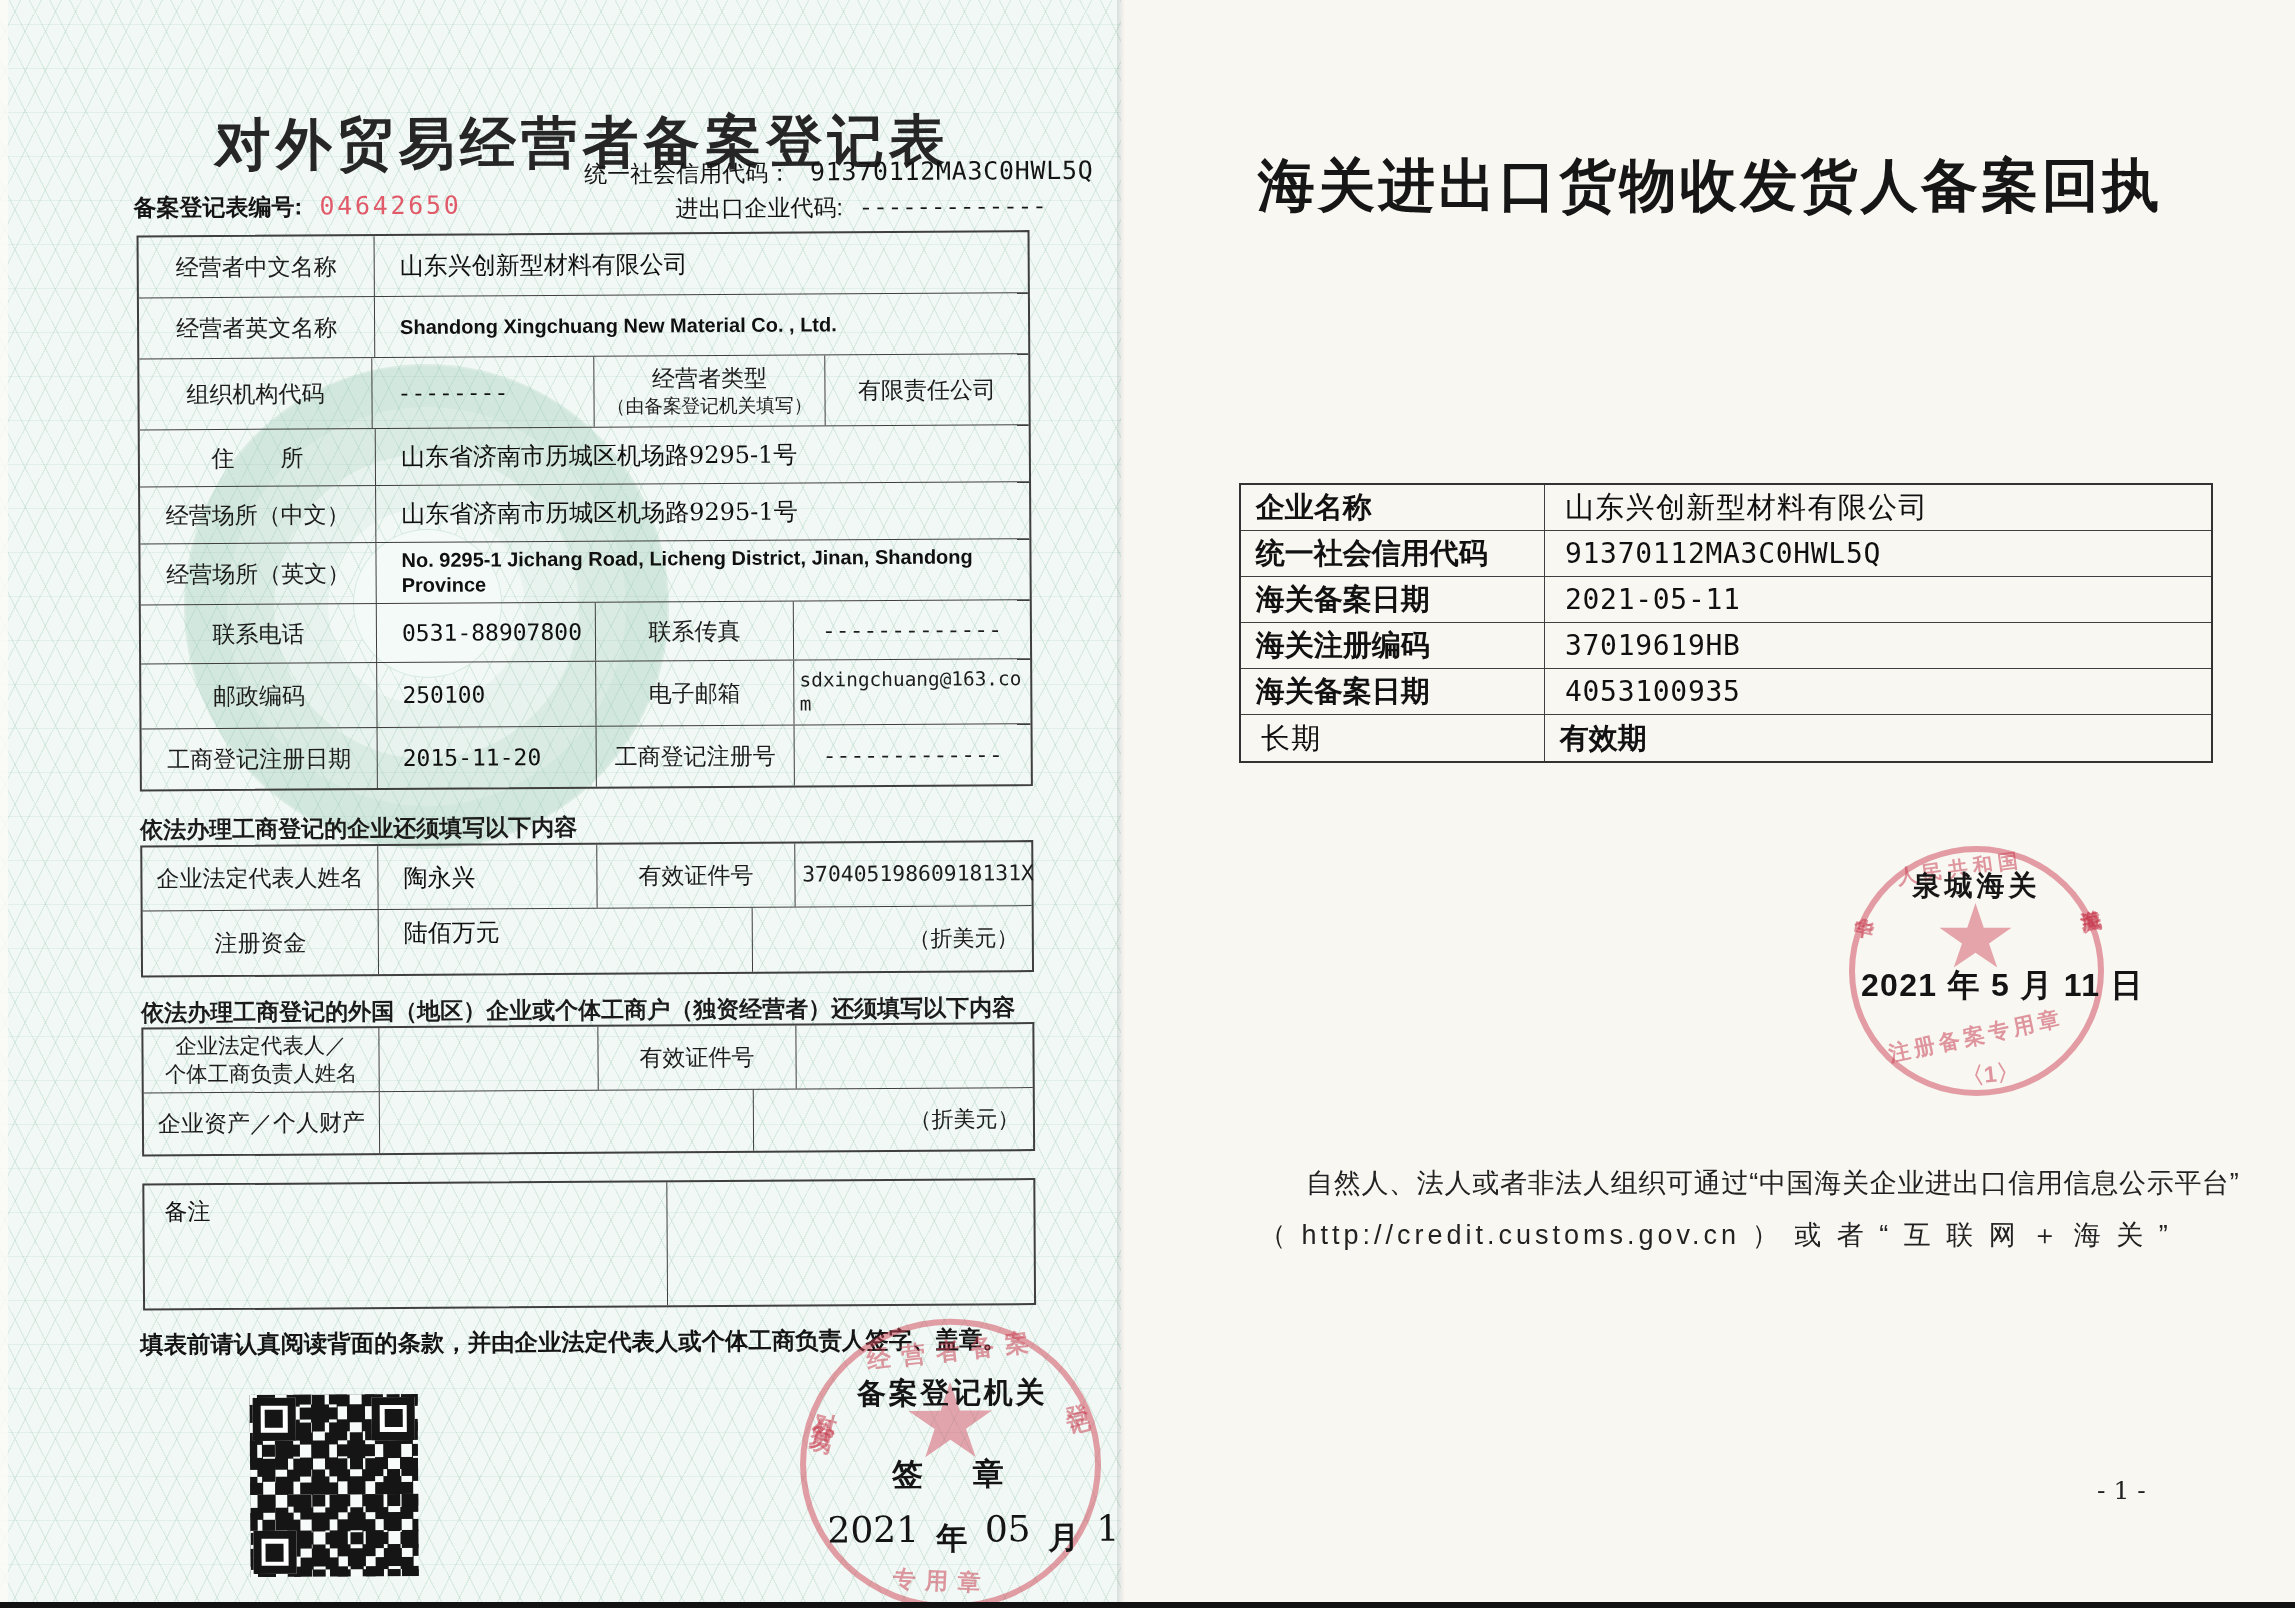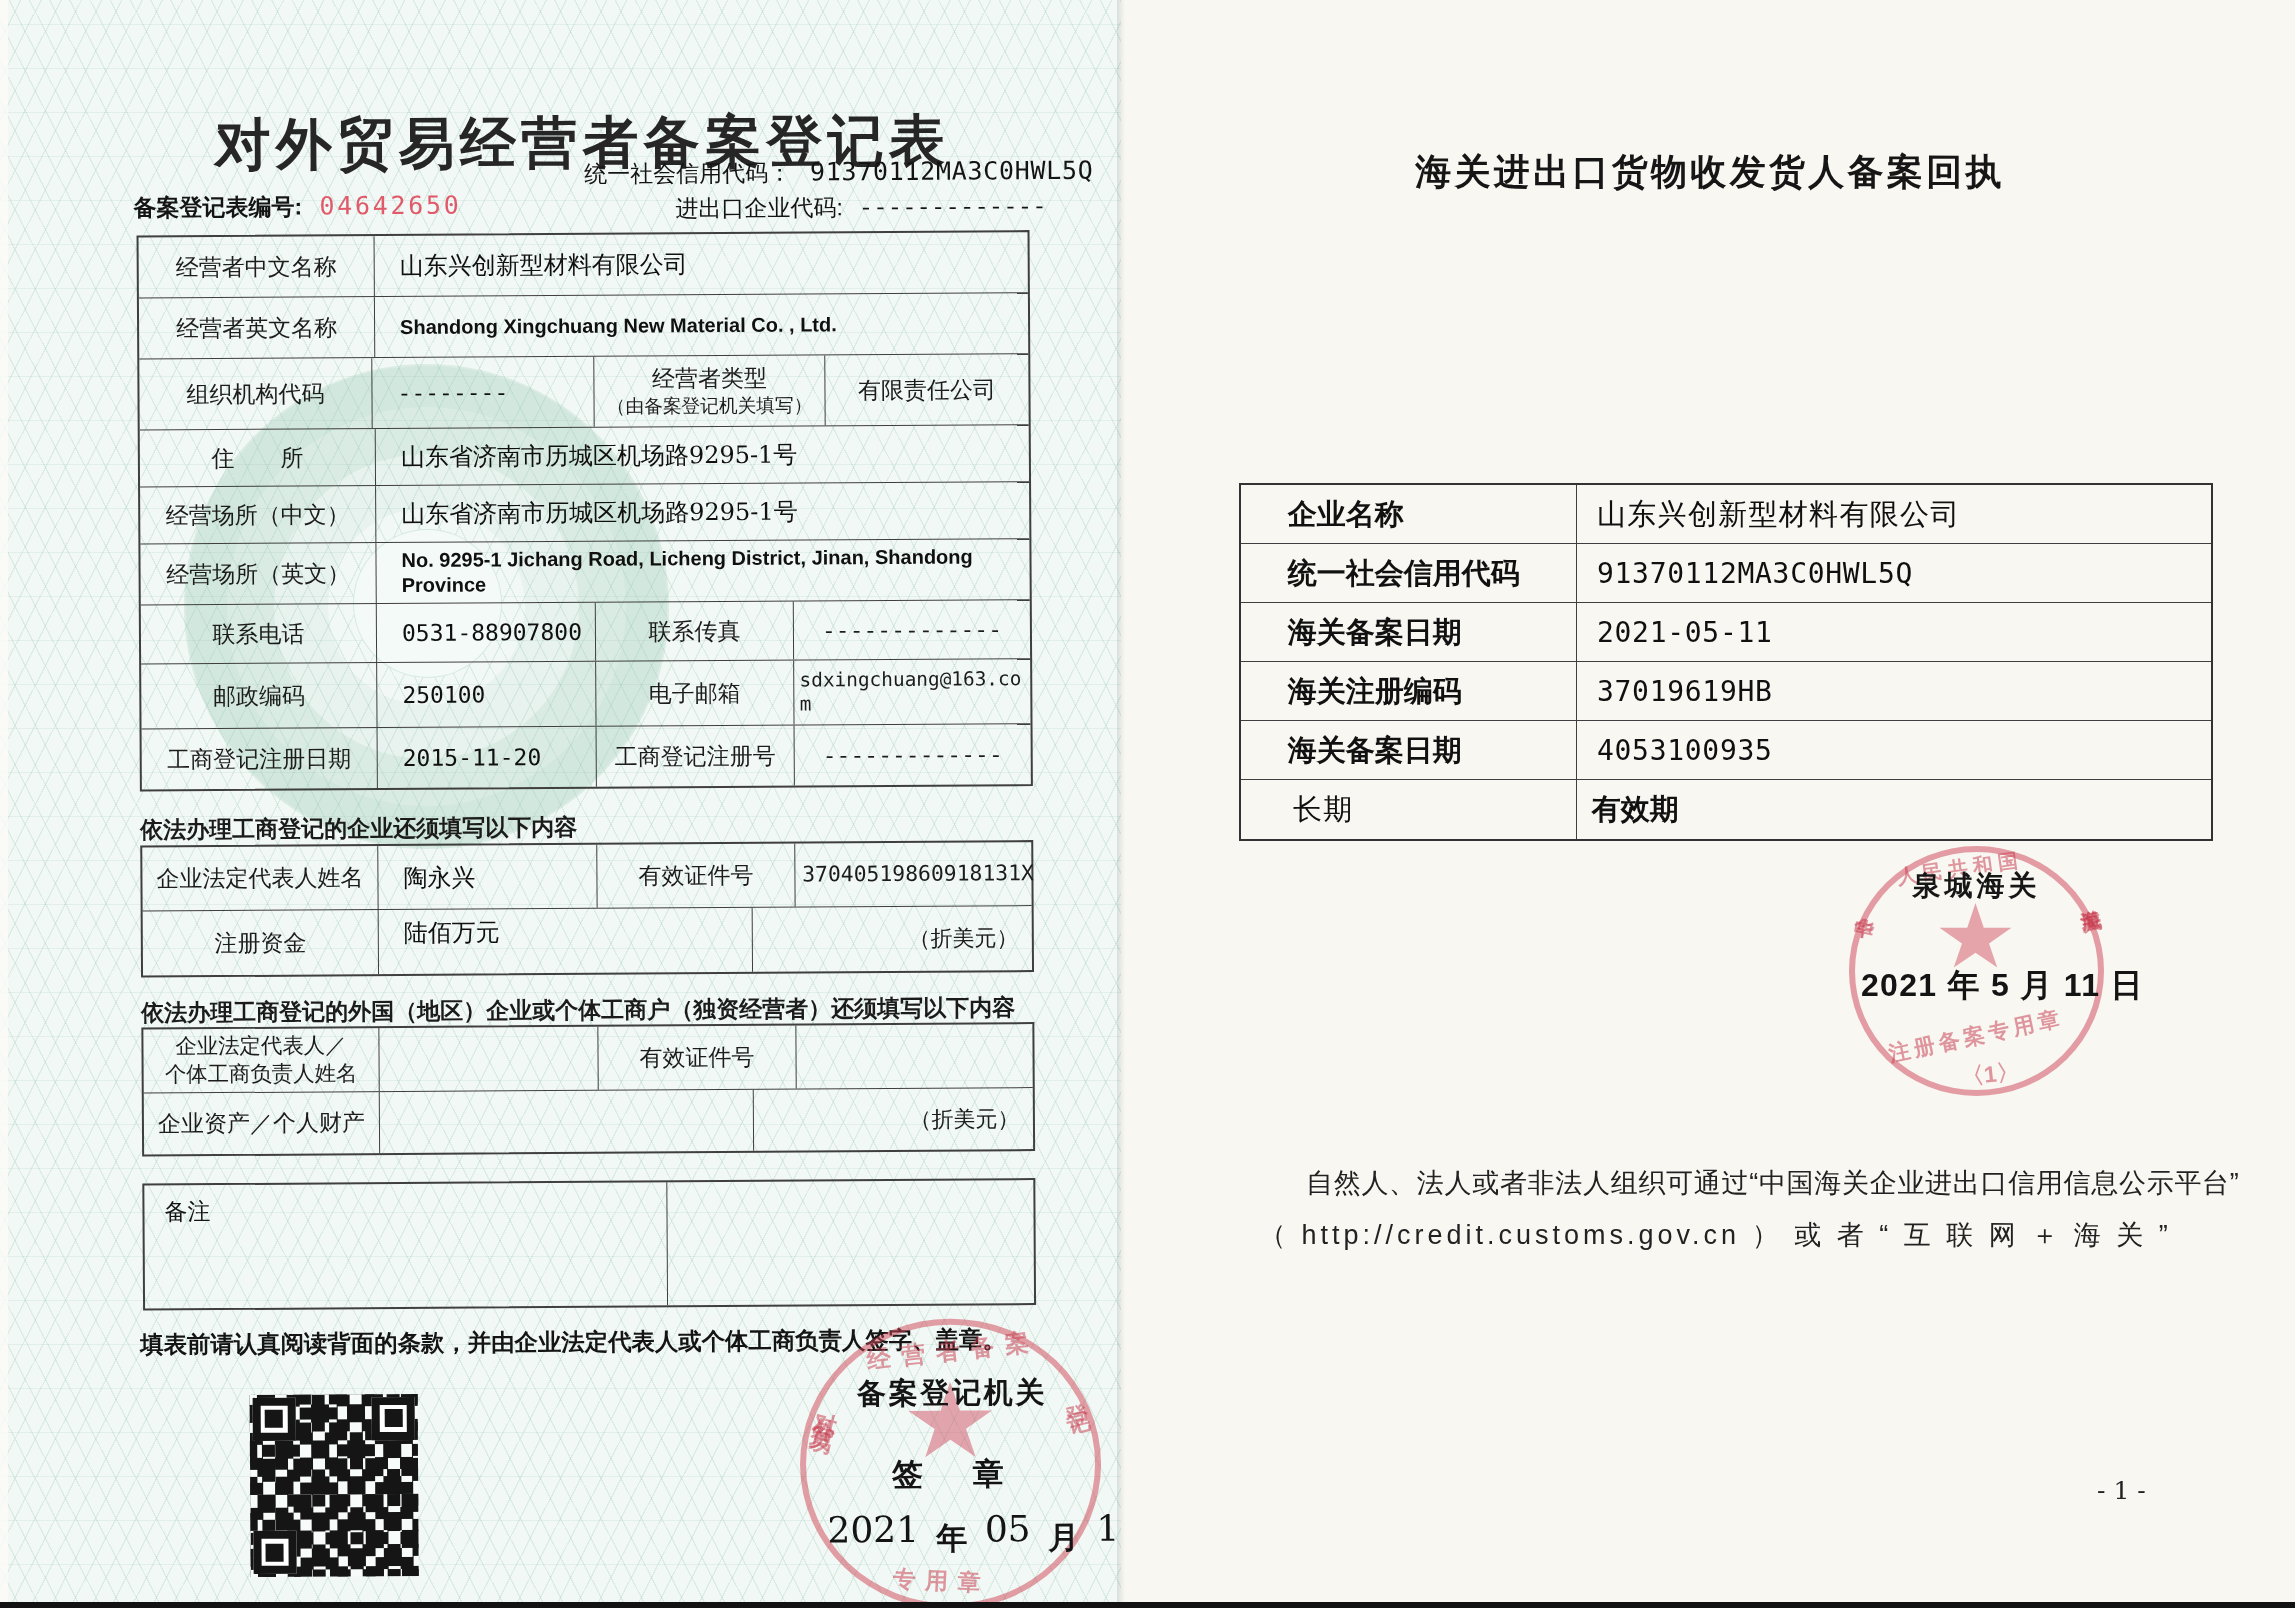--- a/index.html
+++ b/index.html
@@ -89,23 +89,23 @@
     font-size:31px;font-weight:700;color:#141414;white-space:nowrap;}
   .d-num{font-family:"DejaVu Serif",serif;font-weight:400;font-size:36px;position:relative;top:-9.4px;}
   .l-ring-top{left:863px;top:1337px;font-size:24px;letter-spacing:10.7px;transform:rotate(-6deg);}
   .l-ring-left{left:811px;top:1396px;font-size:23px;writing-mode:vertical-rl;transform:rotate(14deg);letter-spacing:6.7px;}
   .l-ring-right{left:1053px;top:1389px;font-size:23px;writing-mode:vertical-rl;transform:rotate(-14deg);letter-spacing:6.7px;}
   .l-ring-bottom{left:888px;top:1568px;font-size:23px;letter-spacing:9.4px;transform:rotate(3deg);}
 
   
   .right-page{position:absolute;left:1121px;top:0;width:1175px;height:1609px;background:#f8f7f2;}
   .r-title{position:absolute;left:1149px;top:148px;width:1122px;margin:0;text-align:center;
-    font-family:"Liberation Serif",serif;font-size:36px;font-weight:700;letter-spacing:3.3px;color:#161616;}
+    font-family:"Liberation Serif",serif;font-size:57px;font-weight:700;letter-spacing:3.3px;color:#161616;}
   .r-tbl{left:1239px;top:483px;width:974px;border-color:#333;}
-  .r-row{grid-template-columns:304px 1fr;height:59px;padding-left:32px;}
+  .r-row{grid-template-columns:304px 1fr;height:46px;}
   .r-row .cell{font-size:29px;}
   .r-row .lab{justify-content:flex-start;text-align:left;padding-left:14.7px;font-weight:600;color:#111;}
   .r-row .val{font-family:"Liberation Sans",sans-serif;padding-left:20px;letter-spacing:1.3px;}
   .r-row .val.mono{font-family:"DejaVu Sans Mono",monospace;letter-spacing:0.7px;font-size:28px;}
 
   .r-stamp-circle{left:1849px;top:846px;width:255px;height:250px;}
   .r-star{left:1938px;top:903px;width:75px;height:71px;}
   .r-name{position:absolute;left:1863px;top:867px;width:227px;text-align:center;
     font-size:28px;font-weight:700;color:#161616;letter-spacing:4px;}
   .r-date{position:absolute;left:1861px;top:964px;font-size:32px;font-weight:600;color:#141414;

